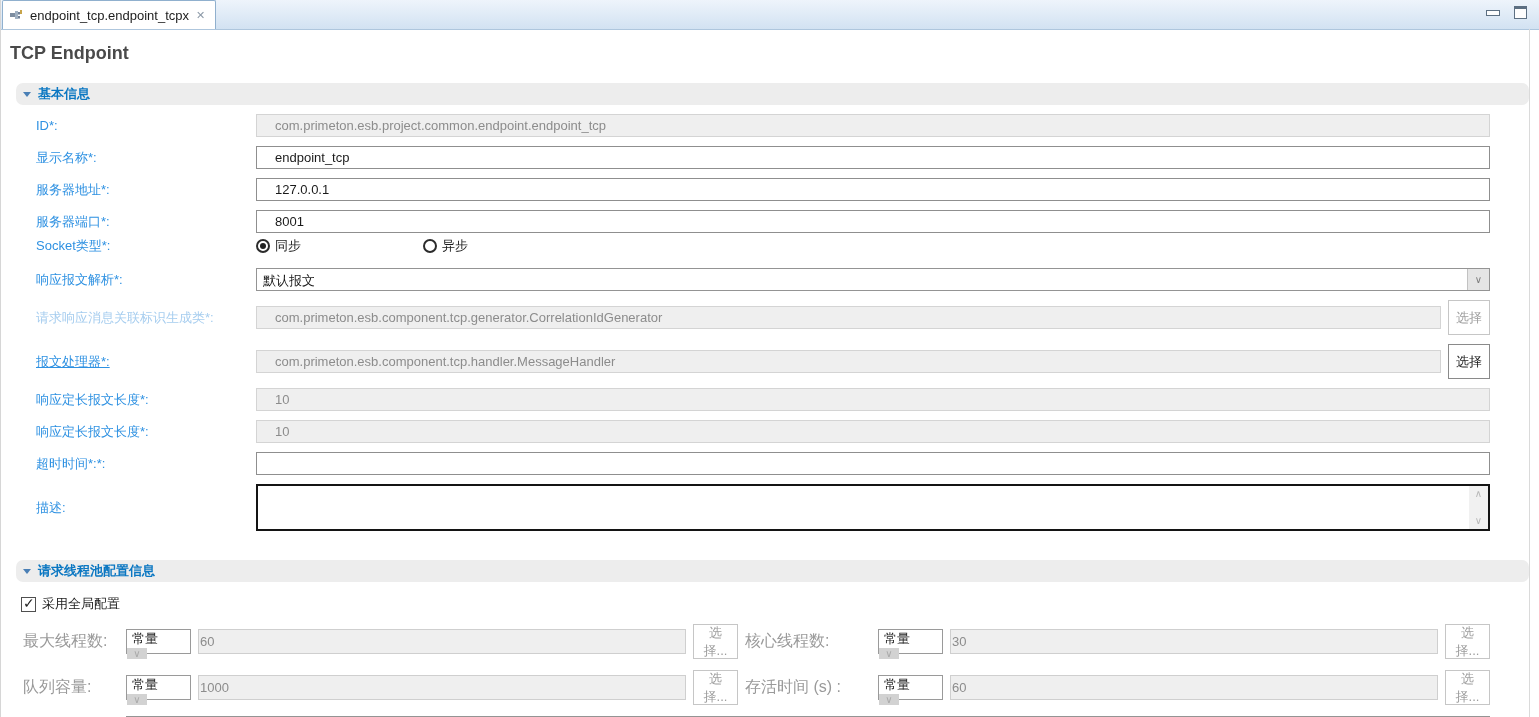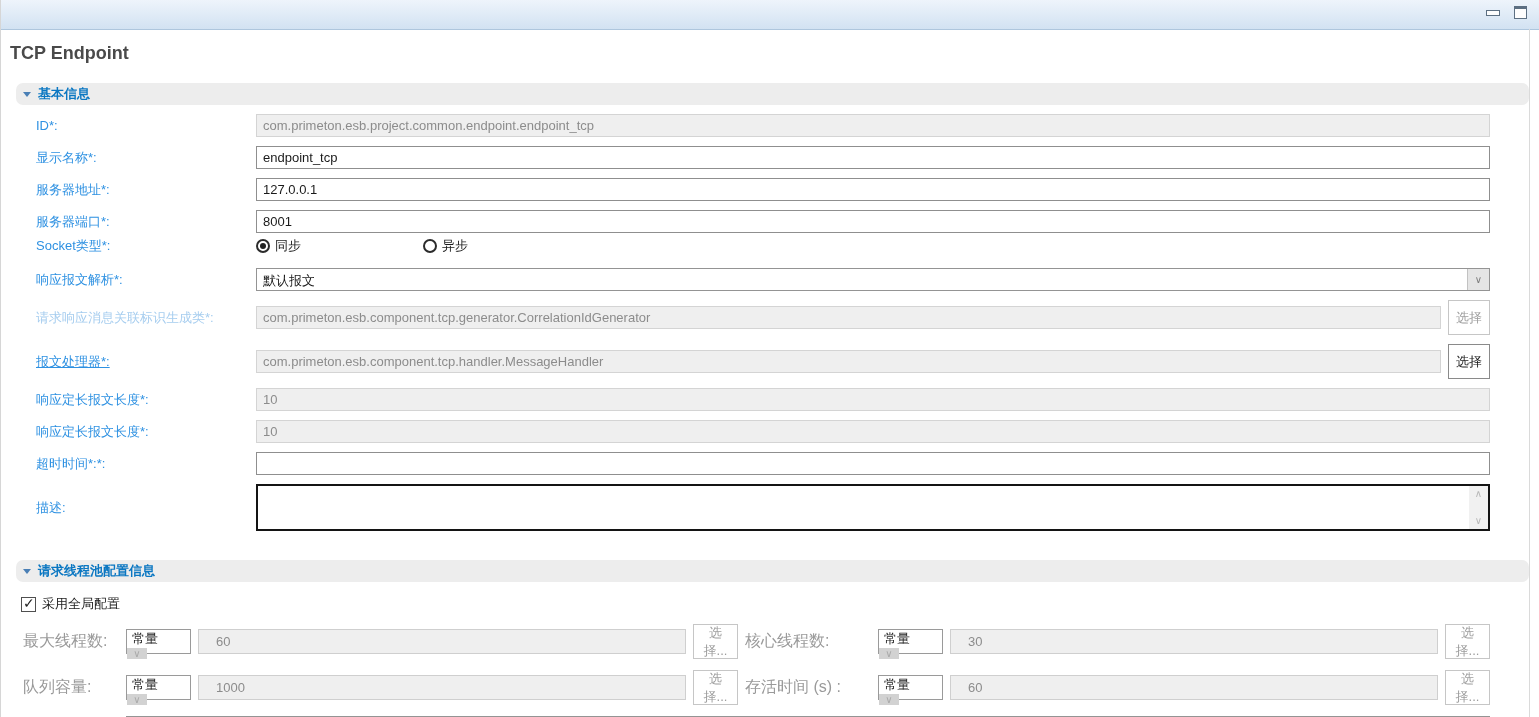--- a/index.html
+++ b/index.html
@@ -31,21 +31,21 @@
   .caret{width:0;height:0;border-left:4px solid transparent;border-right:4px solid transparent;border-top:5px solid #4a7fb5;}
   .section-title{color:#0b77c2;font-weight:bold;font-size:13px;}
   
   .frow{display:flex;align-items:center;margin:9px 49px 0 35px;}
   .frow .flabel{width:220px;flex:none;color:#2e91e2;font-size:13px;}
   .frow .flabel.dis{color:#a6cdef;}
   .frow .flabel.link{text-decoration:underline;}
   .fwrap{flex:1;display:flex;align-items:center;gap:7px;min-width:0;}
   .inp{
     height:23px;flex:1;min-width:0;border:1px solid #8f8f8f;background:#fff;color:#1a1a1a;
-    box-sizing:border-box;padding:0 6px;font:13px "Liberation Sans",sans-serif;outline:none;
+    box-sizing:border-box;padding:0 18px;font:13px "Liberation Sans",sans-serif;outline:none;
   }
   .inp.dis{background:#efefef;border-color:#d4d4d4;color:#8c8c8c;}
   .btn{
     height:35px;min-width:42px;border:1px solid #8a8a8a;background:#fff;color:#1a1a1a;
     font:13px "Liberation Sans",sans-serif;display:flex;align-items:center;justify-content:center;
     padding:0 4px;box-sizing:border-box;flex:none;
   }
   .btn.dis{border-color:#c6c6c6;color:#9d9d9d;}
   
   .radio-opt{display:flex;align-items:center;gap:5px;width:160px;color:#1c1c1c;}
@@ -64,31 +64,44 @@
   
   .cb-row{display:flex;align-items:center;gap:6px;margin:13px 0 0 20px;color:#1c1c1c;}
   .cb{width:15px;height:15px;border:1px solid #4f4f4f;background:#fff;position:relative;box-sizing:border-box;flex:none;}
   .cb.checked::after{content:"\2713";position:absolute;left:1px;top:-3px;font-size:14px;color:#222;}
   .tp-row{display:grid;grid-template-columns:96px 65px 1fr 45px 126px 65px 1fr 45px;gap:7px;align-items:center;margin:11px 49px 0 22px;}
   .tp-row3{display:grid;grid-template-columns:96px 1fr;gap:7px;align-items:center;margin:11px 49px 0 22px;}
   .tp-label{color:#9a9a9a;font-size:16px;}
   .type-combo{height:25px;border:1px solid #9a9a9a;background:#fff;display:flex;box-sizing:border-box;flex-direction:column;}
   .type-combo .tval{flex:1;display:flex;align-items:center;padding:0 5px;color:#1c1c1c;}
   .type-combo .tarrow{width:20px;background:#d2d2d2;display:flex;align-items:center;justify-content:center;color:#a9a9a9;font-size:10px;flex:none;}
-  .val-dis{height:25px;background:#efefef;border:1px solid #cfcfcf;color:#8c8c8c;display:flex;align-items:center;padding:0 17px;box-sizing:border-box;min-width:0;overflow:hidden;}
+  .val-dis{height:25px;background:#efefef;border:1px solid #cfcfcf;color:#8c8c8c;display:flex;align-items:center;padding:0 1px;box-sizing:border-box;min-width:0;overflow:hidden;}
   .combo.h25{height:25px;}
   
   .vline{position:absolute;top:29px;bottom:0;right:9px;width:1px;background:#dadada;}
 </style>
 </head>
 <body>
 
 <div class="app">
 
   <div class="tabbar">
+    <div class="tab">
+      <span style="display:inline-flex;">
+        <svg width="15" height="14" viewBox="0 0 15 14">
+          <rect x="1" y="5" width="6" height="4" fill="#7d8da0"></rect>
+          <rect x="6" y="3" width="3" height="8" fill="#9fb0c2"></rect>
+          <rect x="9" y="4" width="2" height="2.5" fill="#6f8096"></rect>
+          <rect x="9" y="8" width="2" height="2.5" fill="#6f8096"></rect>
+          <rect x="11" y="2" width="2" height="4" fill="#c7a44a"></rect>
+        </svg>
+      </span>
+      <span>endpoint_tcp.endpoint_tcpx</span>
+      <span class="tab-close">✕</span>
+    </div>
     <div class="win-controls">
       <span class="icon-min"></span>
       <span class="icon-max"></span>
     </div>
   </div>
   <div class="vline"></div>
 
   <div class="page-title">TCP Endpoint</div>
 
   <div class="section-bar">

